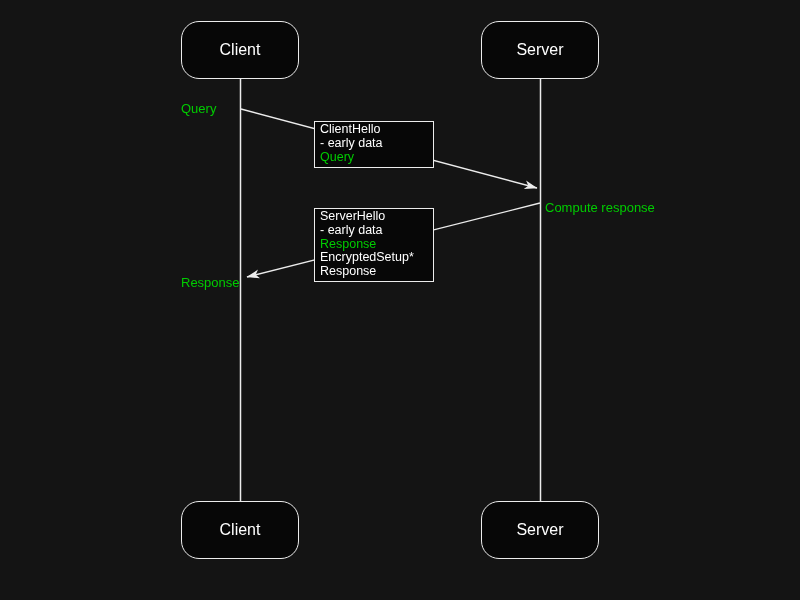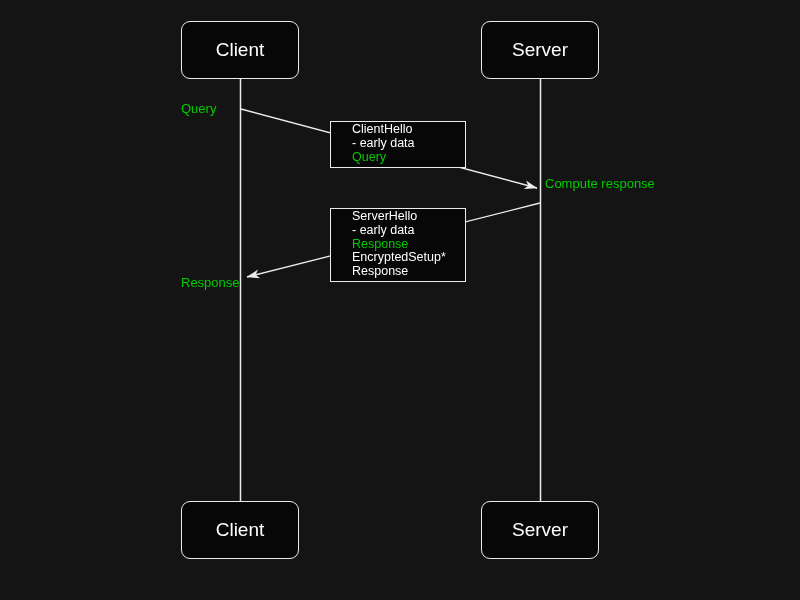--- a/index.html
+++ b/index.html
@@ -27,63 +27,63 @@
     left: 0; top: 0;
     width: 800px; height: 600px;
     z-index: 0;
   }
   .actor-box {
     position: absolute;
     width: 118px;
     height: 58px;
     box-sizing: border-box;
     border: 1.5px solid var(--line);
-    border-radius: 9px;
+    border-radius: 18px;
     background: var(--box_fill);
     display: flex;
     align-items: center;
     justify-content: center;
     color: var(--text);
-    font-size: 19px;
+    font-size: 16px;
     z-index: 2;
   }
   .actor-client-top   { left: 181px; top: 21px; }
   .actor-server-top   { left: 481px; top: 21px; }
   .actor-client-bottom{ left: 181px; top: 501px; }
   .actor-server-bottom{ left: 481px; top: 501px; }
 
   .msg-box {
     position: absolute;
-    left: 330px;
-    width: 136px;
+    left: 314px;
+    width: 120px;
     box-sizing: border-box;
     border: 1.5px solid var(--line);
     background: var(--box_fill);
-    padding: 1px 21px;
+    padding: 1px 5px;
     color: var(--text);
     font-size: 12.5px;
     line-height: 13.8px;
     z-index: 2;
     white-space: nowrap;
   }
   .msg-box-client-hello { top: 121px; height: 47px; }
   .msg-box-server-hello { top: 208px; height: 74px; }
   .msg-line { color: var(--text); }
   .msg-line.green { color: var(--green); }
 
   .note-label {
     position: absolute;
     color: var(--green);
     font-size: 13px;
     line-height: 15px;
     white-space: nowrap;
     z-index: 1;
   }
   .note-query    { left: 181px; top: 101px; }
-  .note-compute  { left: 545px; top: 176px; text-align: right; }
+  .note-compute  { left: 545px; top: 200px; text-align: right; }
   .note-response { left: 181px; top: 275px; }
 </style>
 </head>
 <body>
 
 <div class="canvas">
 
   <svg class="connector-layer" viewBox="0 0 800 600" xmlns="http://www.w3.org/2000/svg">
     <defs>
       <marker id="arrowhead" markerUnits="userSpaceOnUse" markerWidth="16" markerHeight="12" refX="12.5" refY="5" orient="auto">

